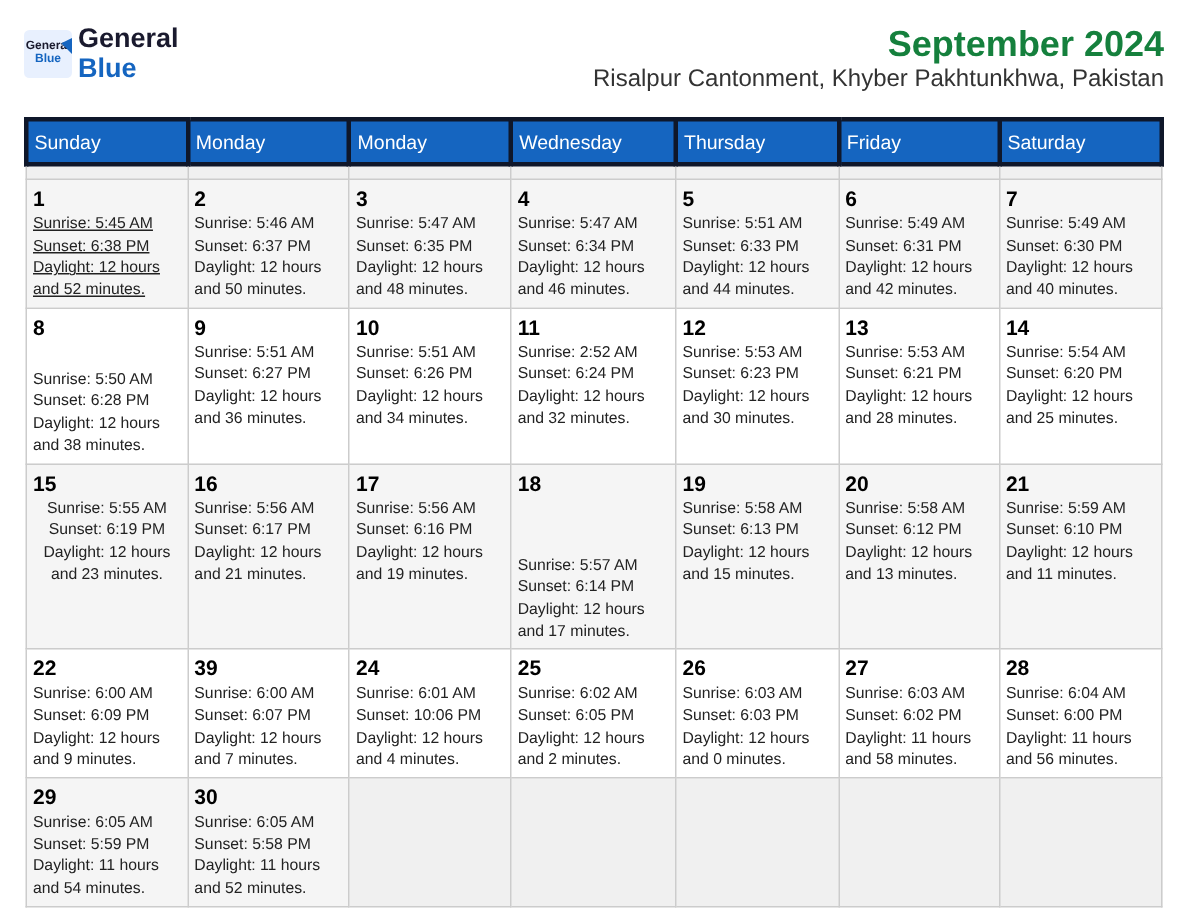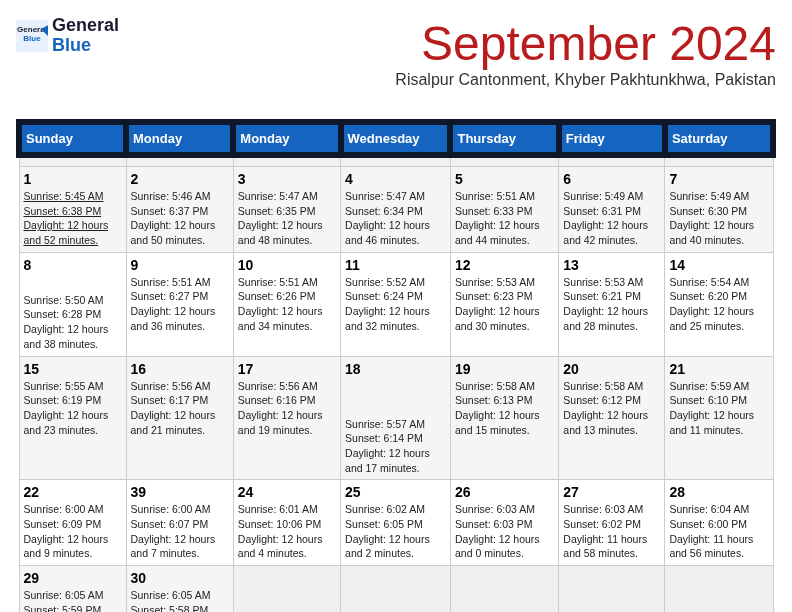--- a/index.html
+++ b/index.html
@@ -25,48 +25,48 @@
     .logo-icon {
       width: 32px;
       height: 32px;
       margin-right: 4px;
     }
     .title-section {
       text-align: right;
       margin-bottom: 2px;
     }
     .month-title {
-      font-size: 48px;
-      font-weight: normal;
-      color: #b91c1c;
+      font-size: 24px;
+      font-weight: bold;
+      color: #15803d;
     }
     .location-title {
       font-size: 16px;
       color: #333;
-      margin-bottom: 24px;
+      margin-bottom: 10px;
     }
     .top-row {
       display: flex;
       justify-content: space-between;
       align-items: flex-start;
       margin-bottom: 4px;
     }
     table {
       width: 100%;
       border-collapse: collapse;
       font-size: 11px;
     }
     thead tr th {
       background-color: #1565c0;
       color: #fff;
       padding: 6px 4px;
       text-align: left;
       font-size: 13px;
-      font-weight: bold;
-      border: 6px solid #0f172a;
+      font-weight: normal;
+      border: 3px solid #0f172a;
     }
     tbody tr td {
       border: 1px solid #ccc;
       padding: 4px 4px;
       vertical-align: top;
       width: 113px;
       min-height: 70px;
     }
     tbody tr:nth-child(even) td {
       background-color: #f5f5f5;
@@ -201,21 +201,21 @@
         </td>
         <td>
           <span class="day-num">10</span>
           <div class="day-detail" style="white-space: pre-line;">Sunrise: 5:51 AM
 Sunset: 6:26 PM
 Daylight: 12 hours
 and 34 minutes.</div>
         </td>
         <td>
           <span class="day-num">11</span>
-          <div class="day-detail" style="white-space: pre-line;">Sunrise: 5:52 AM
+          <div class="day-detail" style="white-space: pre-line;">Sunrise: 2:52 AM
 Sunset: 6:24 PM
 Daylight: 12 hours
 and 32 minutes.</div>
         </td>
         <td>
           <span class="day-num">12</span>
           <div class="day-detail" style="white-space: pre-line;">Sunrise: 5:53 AM
 Sunset: 6:23 PM
 Daylight: 12 hours
 and 30 minutes.</div>
@@ -231,21 +231,21 @@
           <span class="day-num">14</span>
           <div class="day-detail" style="white-space: pre-line;">Sunrise: 5:54 AM
 Sunset: 6:20 PM
 Daylight: 12 hours
 and 25 minutes.</div>
         </td>
       </tr>
       <tr>
         <td>
           <span class="day-num">15</span>
-          <div class="day-detail" style="white-space: pre-line;">Sunrise: 5:55 AM
+          <div class="day-detail" style="white-space: pre-line; text-align: center;">Sunrise: 5:55 AM
 Sunset: 6:19 PM
 Daylight: 12 hours
 and 23 minutes.</div>
         </td>
         <td>
           <span class="day-num">16</span>
           <div class="day-detail" style="white-space: pre-line;">Sunrise: 5:56 AM
 Sunset: 6:17 PM
 Daylight: 12 hours
 and 21 minutes.</div>

